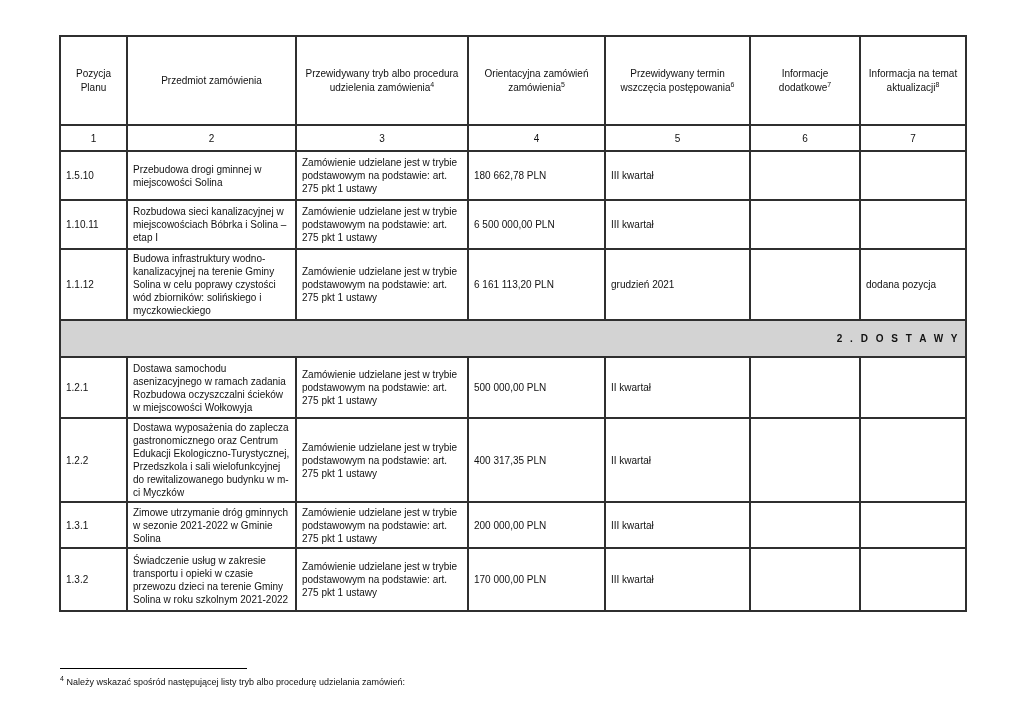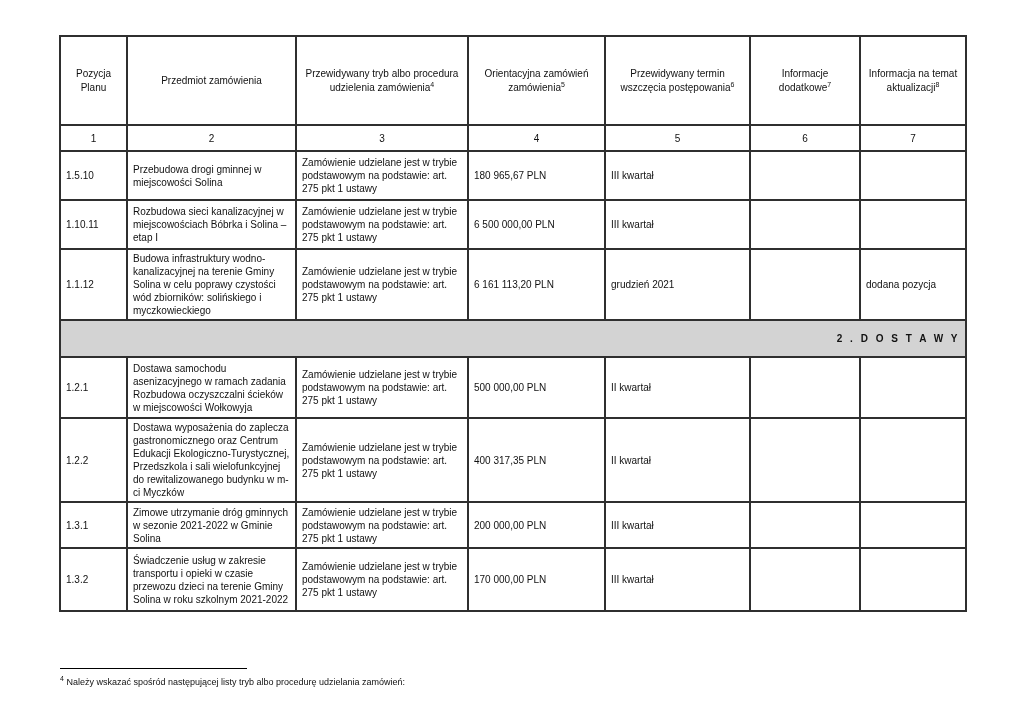--- a/index.html
+++ b/index.html
@@ -103,21 +103,21 @@
           <td>5</td>
           <td>6</td>
           <td>7</td>
         </tr>
       </thead>
       <tbody>
         <tr style="height:49px">
           <td>1.5.10</td>
           <td>Przebudowa drogi gminnej w miejscowości Solina</td>
           <td>Zamówienie udzielane jest w trybie podstawowym na podstawie: art. 275 pkt 1 ustawy</td>
-          <td>180 965,67 PLN</td>
+          <td>180 662,78 PLN</td>
           <td>III kwartał</td>
           <td></td>
           <td></td>
         </tr>
         <tr style="height:49px">
           <td>1.10.11</td>
           <td>Rozbudowa sieci kanalizacyjnej w miejscowościach Bóbrka i Solina – etap I</td>
           <td>Zamówienie udzielane jest w trybie podstawowym na podstawie: art. 275 pkt 1 ustawy</td>
           <td>6 500 000,00 PLN</td>
           <td>III kwartał</td>

